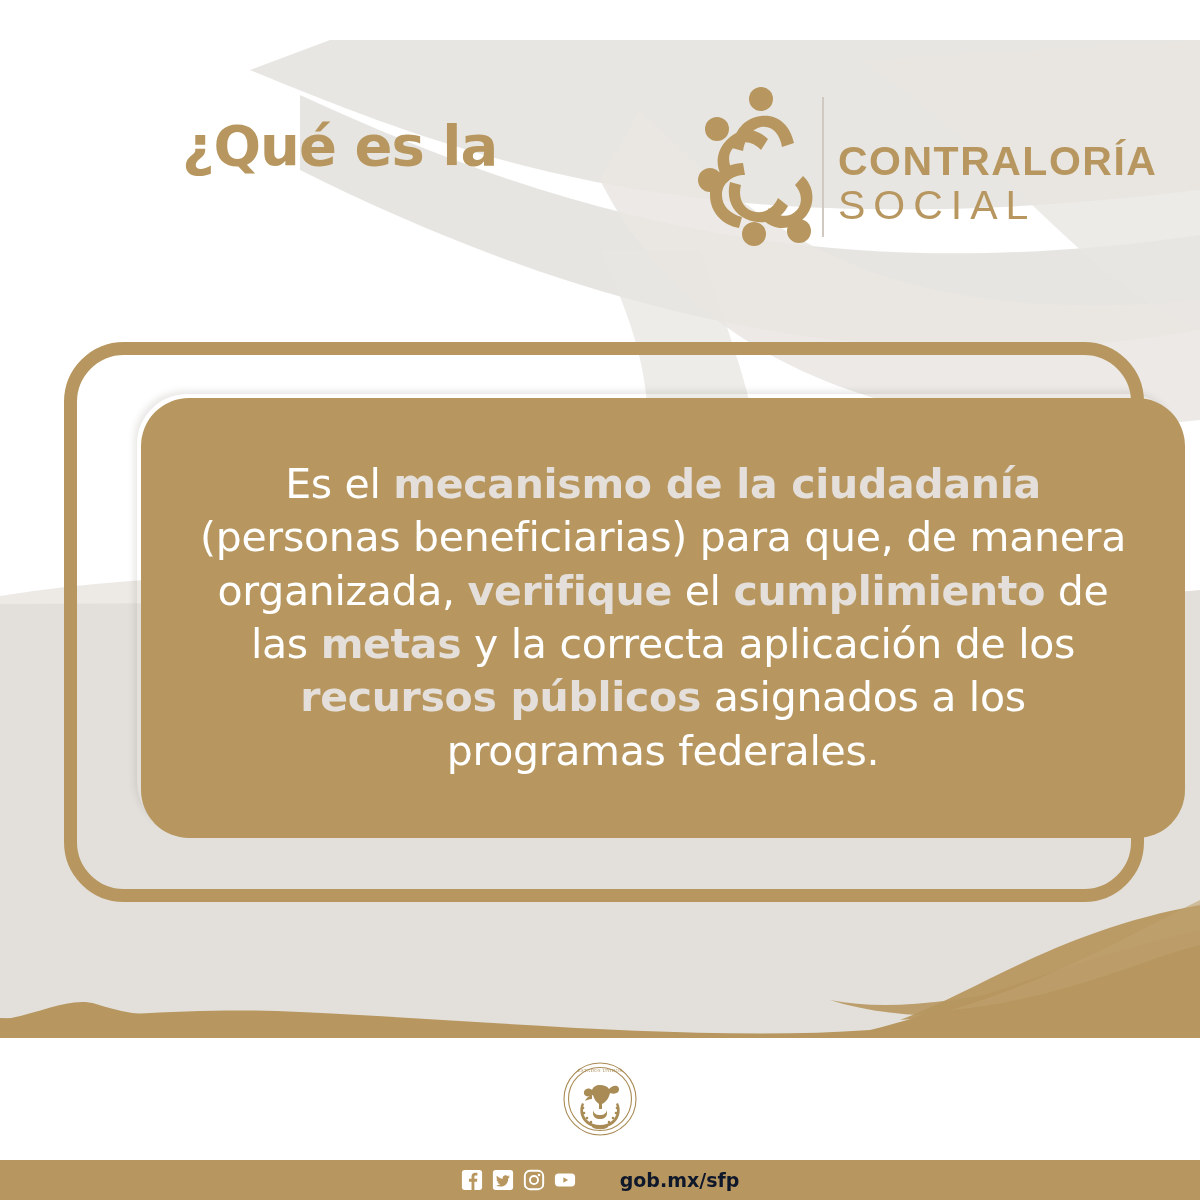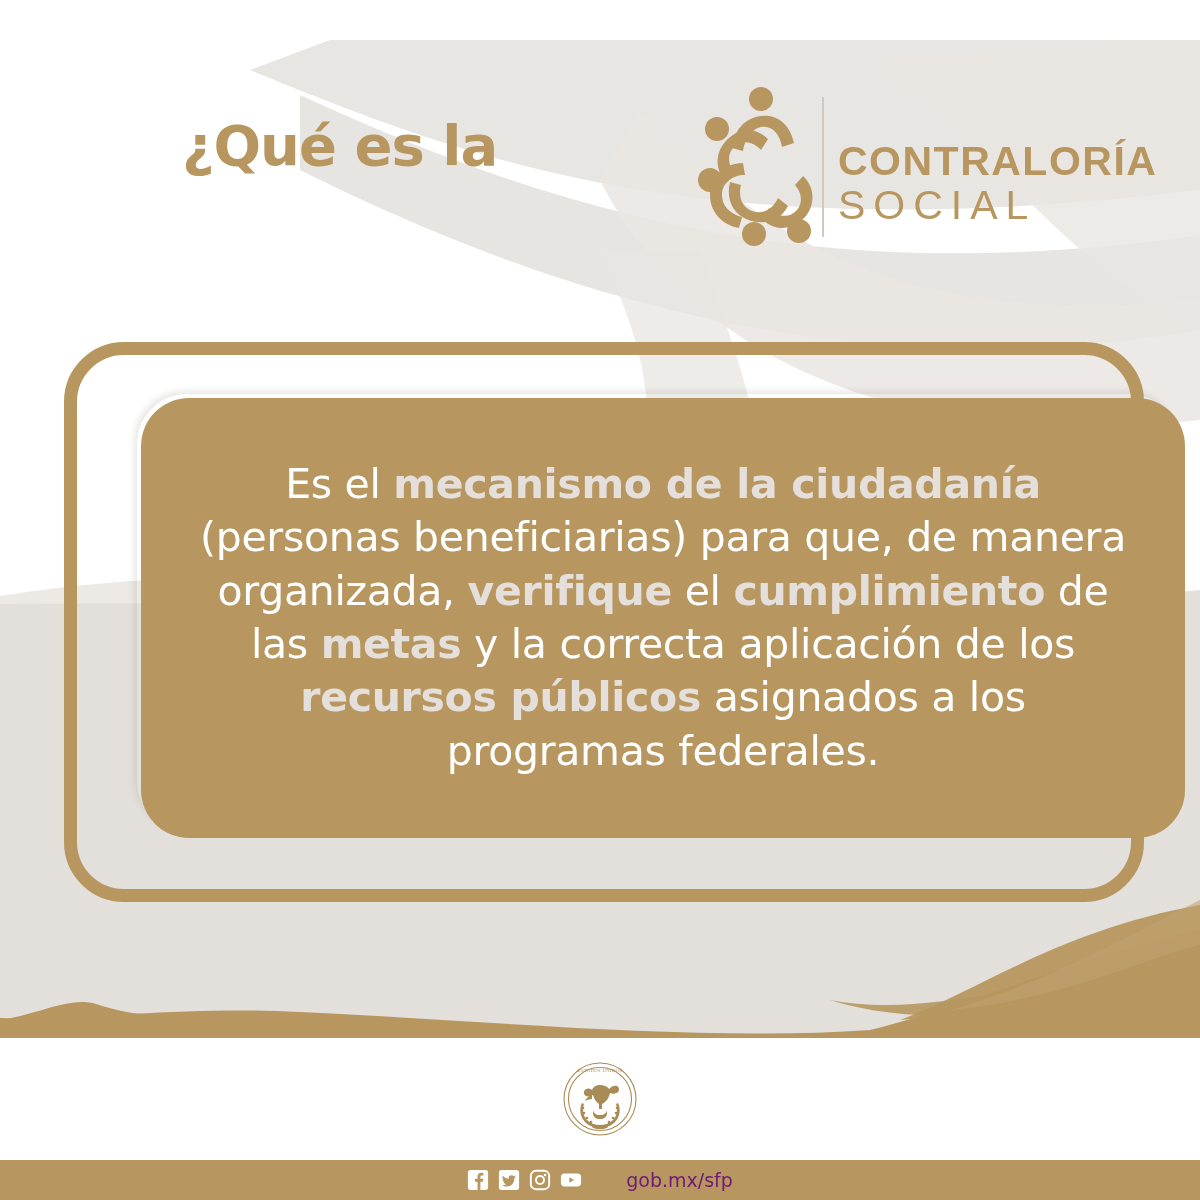--- a/index.html
+++ b/index.html
@@ -131,23 +131,23 @@
     left:0; top:1160px; width:1200px; height:40px;
     background:#B7975F;
     display:flex; align-items:center; justify-content:center;
     gap:10px;
     z-index:8;
   }
   .social-row { display:flex; align-items:center; gap:9px; }
   .soc { width:22px; height:22px; display:block; }
   .bottom-url {
     margin-left:34px;
-    color:#701a75;
+    color:#0f172a;
     font-size:19px;
-    font-weight:normal;
+    font-weight:bold;
     font-family:"DejaVu Sans", sans-serif;
     letter-spacing:0px;
   }
 </style>
 </head>
 <body>
 
 <div id="poster">
 
   <div class="bg-layer">

